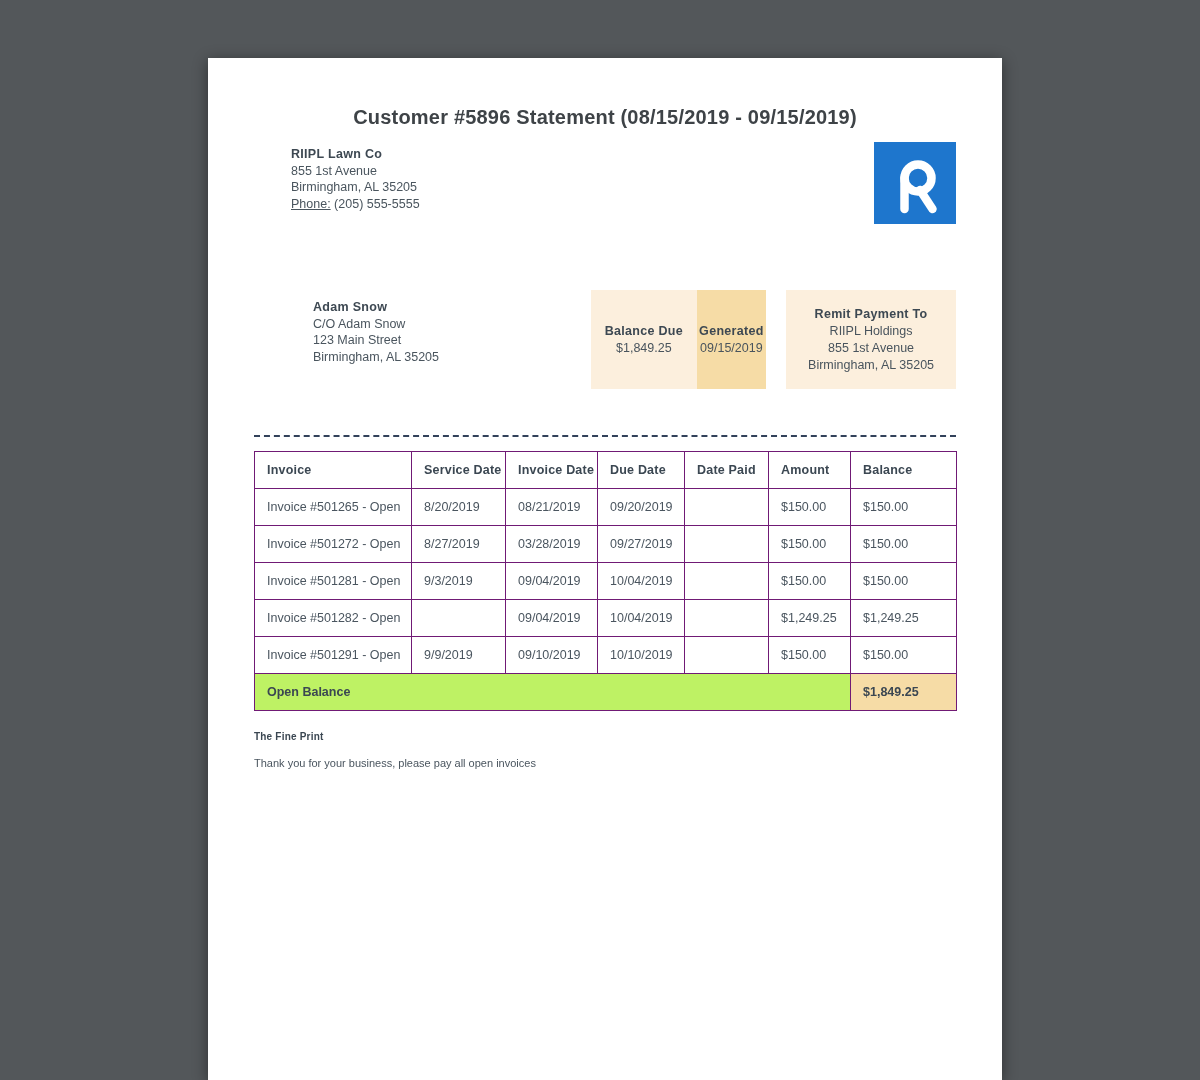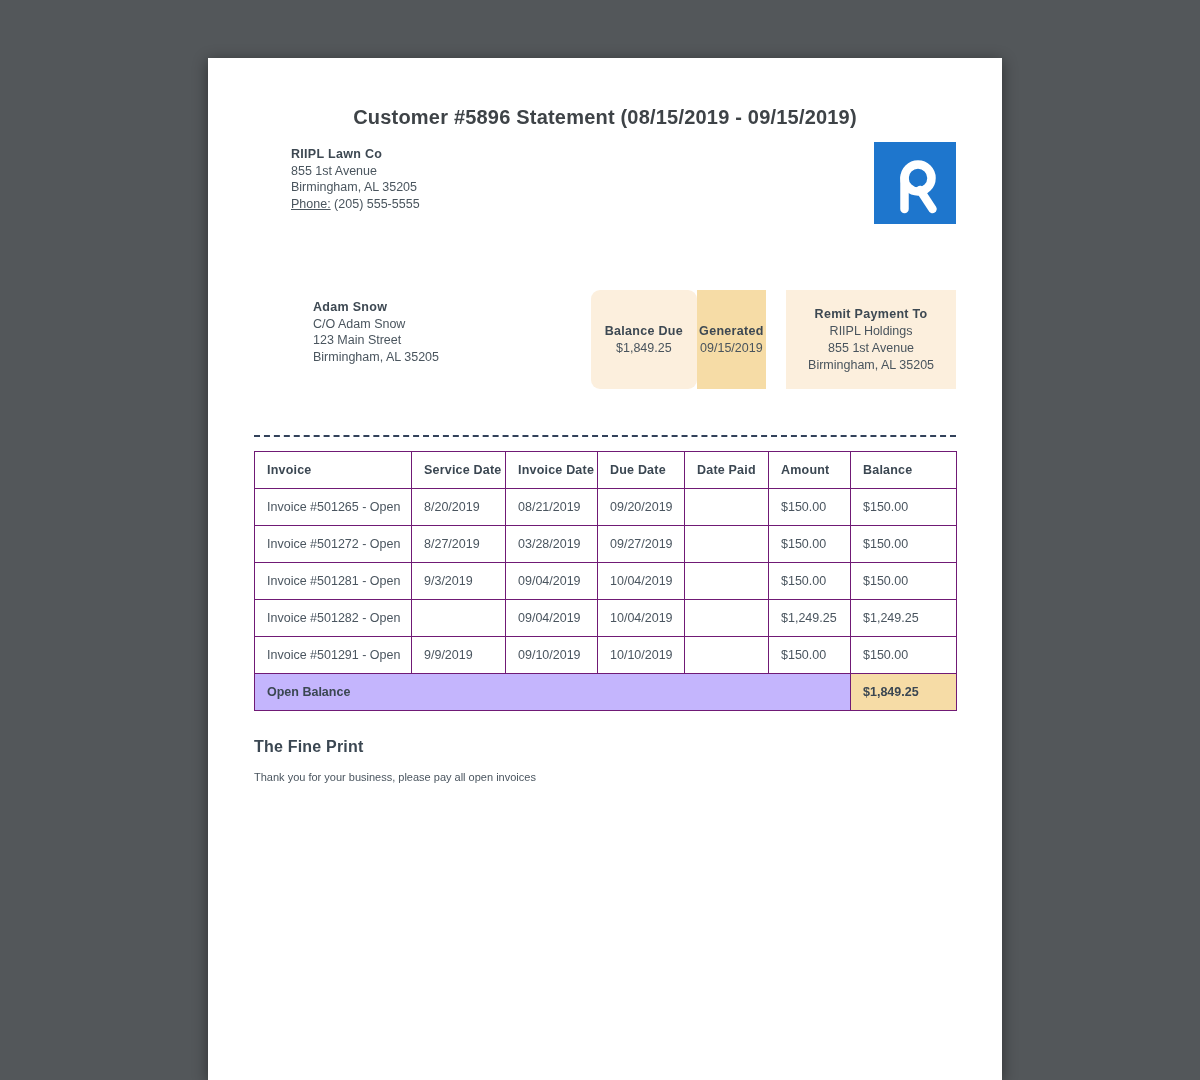--- a/index.html
+++ b/index.html
@@ -41,40 +41,40 @@
   .customer { margin-left: 59px; margin-top: 9px; }
   .summary { display: flex; width: 385px; height: 99px; }
   .sum-cell {
     display: flex; flex-direction: column; justify-content: center;
     text-align: center; font-size: 12.5px; line-height: 17px;
     color: #49545d; box-sizing: border-box;
   }
   .sum-cell .lbl { font-weight: bold; color: #3d4852; letter-spacing: 0.3px; }
   .cell-light { background: #fcefdd; margin-left: 20px; }
   .cell-dark  { background: #f6dca6; }
-  .w1 { width: 120px; border-radius: 9px; } .w2 { width: 79px; } .w3 { width: 193px; }
+  .w1 { width: 120px; } .w2 { width: 79px; } .w3 { width: 193px; }
   .dotted { margin-top: 46px; border-top: 2px dashed #32415a; height: 0; }
   table.inv {
     margin-top: 14px;
     border-collapse: collapse; table-layout: fixed;
     width: 702px; font-size: 12.5px;
   }
   table.inv th, table.inv td {
     border: 1px solid #701a75;
     height: 36px; padding: 0 12px;
     text-align: left; vertical-align: middle;
     overflow: hidden; white-space: nowrap;
   }
   table.inv th { font-weight: bold; color: #3b4752; letter-spacing: 0.2px; }
   table.inv td { color: #4a555f; }
   tr.ob td { font-weight: bold; color: #3b4752; }
-  td.ob-label { background: #c4b5fd; margin-top: 16px; }
+  td.ob-label { background: #bef264; margin-top: 16px; }
   td.ob-value { background: #f6dca6; }
   .fine-heading {
-    margin-top: 27px; font-size: 16px; font-weight: bold;
+    margin-top: 20px; font-size: 10px; font-weight: bold;
     color: #3b4752; letter-spacing: 0.2px;
   }
   .fine-body { margin-top: 15px; font-size: 11px; color: #4a555f; }
 </style>
 </head>
 <body>
 
 <div class="backdrop">
   <div class="page">
 

